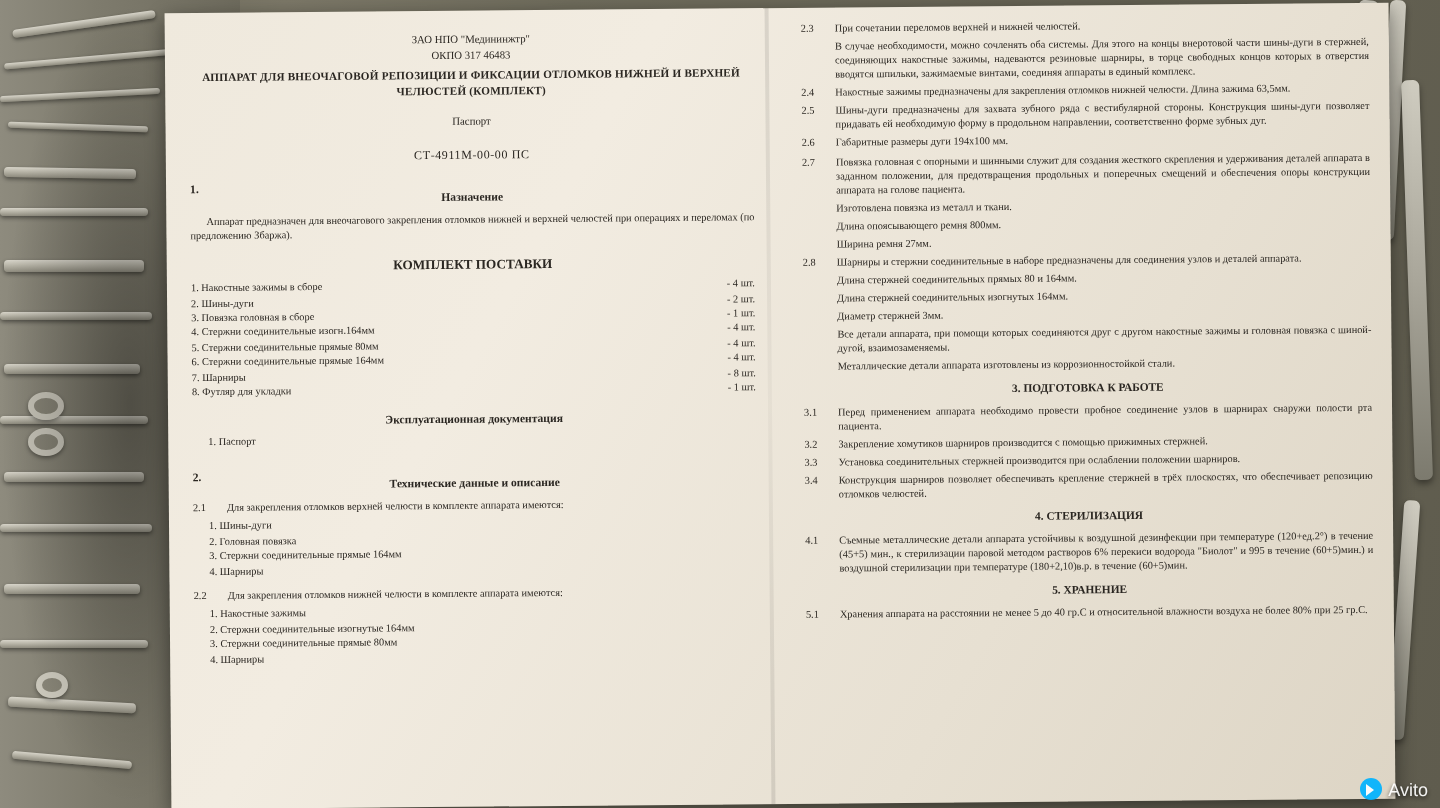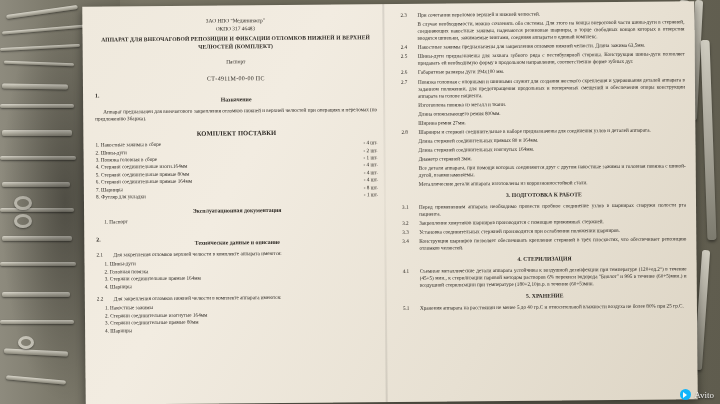--- a/index.html
+++ b/index.html
@@ -101,21 +101,21 @@
   .plain-list li { padding-left: 8px; }
   .num-row { display: flex; gap: 4px; font-size: 5.2px; line-height: 1.36; margin-bottom: 2px; }
   .num-row .n { width: 13px; flex: 0 0 13px; }
   .num-row .t { flex: 1; text-align: justify; }
   .rh { font-size: 5.7px; font-weight: bold; text-align: center; margin: 5px 0 3px; }
 
   
   #watermark {
     position: absolute; right: 6px; bottom: 4px;
     display: flex; align-items: center; gap: 3px;
-    font-family: Liberation Serif, serif;
+    font-family: Liberation Sans, sans-serif;
     font-size: 9px; color: #ffffff;
     text-shadow: 0 1px 2px rgba(0,0,0,.8);
     opacity: .92;
   }
   #watermark .av-mark {
     width: 11px; height: 11px; border-radius: 50%;
     background: #00b3ff;
     position: relative;
     flex: 0 0 11px;
   }

